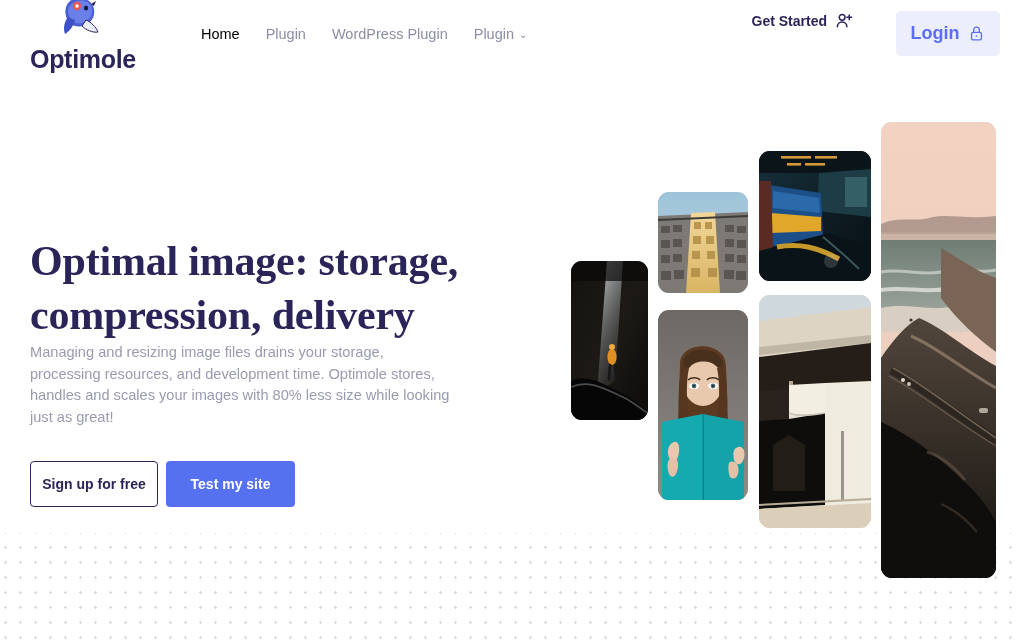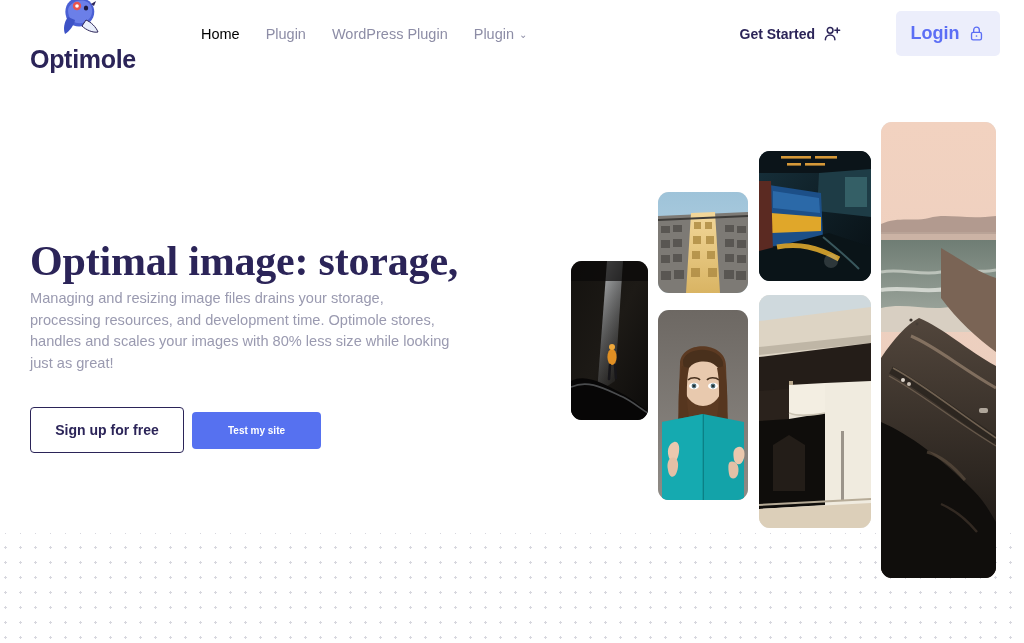--- a/index.html
+++ b/index.html
@@ -41,21 +41,21 @@
   .nav { display: flex; align-items: center; gap: 0; margin-left: 52px; }
   .nav-link {
     font-size: 14.5px; color: #8d8da6; padding: 0 13px;
     cursor: pointer; white-space: nowrap;
   }
   .nav-link.active { color: #000000; }
   .nav-link.has-caret { display: inline-flex; align-items: center; gap: 5px; }
   .caret { font-size: 10px; color: #8d8da6; transform: translateY(1px); }
 
   .header-right {
-    margin-left: auto; display: flex; align-items: center; gap: 12px;
+    margin-left: auto; display: flex; align-items: flex-start; gap: 0;
     margin-right: 24px;
   }
   .get-started {
     display: inline-flex; align-items: center; gap: 8px;
     font-size: 14px; font-weight: bold; color: #2b2458;
     cursor: pointer; margin-right: 42px;
   }
   .login-btn {
     display: inline-flex; align-items: center; justify-content: center; gap: 9px;
     background: #eceefb; color: #5b6ef5;
@@ -74,29 +74,29 @@
     font-family: "Liberation Serif", serif;
     font-size: 42px; line-height: 54px; font-weight: bold;
     color: #2b2458; letter-spacing: -0.2px;
   }
   .subtext {
     font-size: 14.6px; line-height: 21.5px;
     color: #9a9ab0; width: 422px;
   }
   .cta-row { margin-top: 33px; display: flex; align-items: center; gap: 8px; }
   .btn-outline {
-    width: 154px; height: 46px;
+    width: 128px; height: 46px;
     background: #ffffff; border: 1.4px solid #2b2458; border-radius: 4px;
     color: #2b2458; font-size: 14px; font-weight: bold;
     cursor: pointer; font-family: "Liberation Sans", sans-serif;
   }
   .btn-solid {
-    width: 129px; height: 37px;
+    width: 129px; height: 46px;
     background: #5671f0; border: none; border-radius: 4px;
-    color: #ffffff; font-size: 10px; font-weight: bold;
+    color: #ffffff; font-size: 14px; font-weight: bold;
     cursor: pointer; font-family: "Liberation Sans", sans-serif;
   }
 
   
   .collage { position: absolute; left: 0; top: 0; width: 1024px; height: 643px; z-index: 2; }
   .ph {
     position: absolute; border-radius: 11px; overflow: hidden;
     background: #ddd;
   }
   .ph svg, .ph .fill { width: 100%; height: 100%; display: block; }
@@ -158,20 +158,21 @@
             <circle cx="12" cy="15.5" r="1.2" fill="#5b6ef5" stroke="none"></circle>
           </svg>
         </span>
       </button>
     </div>
   </div>
 
   <div class="hero-left">
     <h1 class="headline">
       <span>Optimal image: storage,</span><br>
+      <span>compression, delivery</span>
     </h1>
     <p class="subtext">Managing and resizing image files drains your storage, processing resources, and development time. Optimole stores, handles and scales your images with 80% less size while looking just as great!</p>
     <div class="cta-row">
       <button class="btn-outline">Sign up for free</button>
       <button class="btn-solid">Test my site</button>
     </div>
   </div>
 
   <div class="collage">
 

